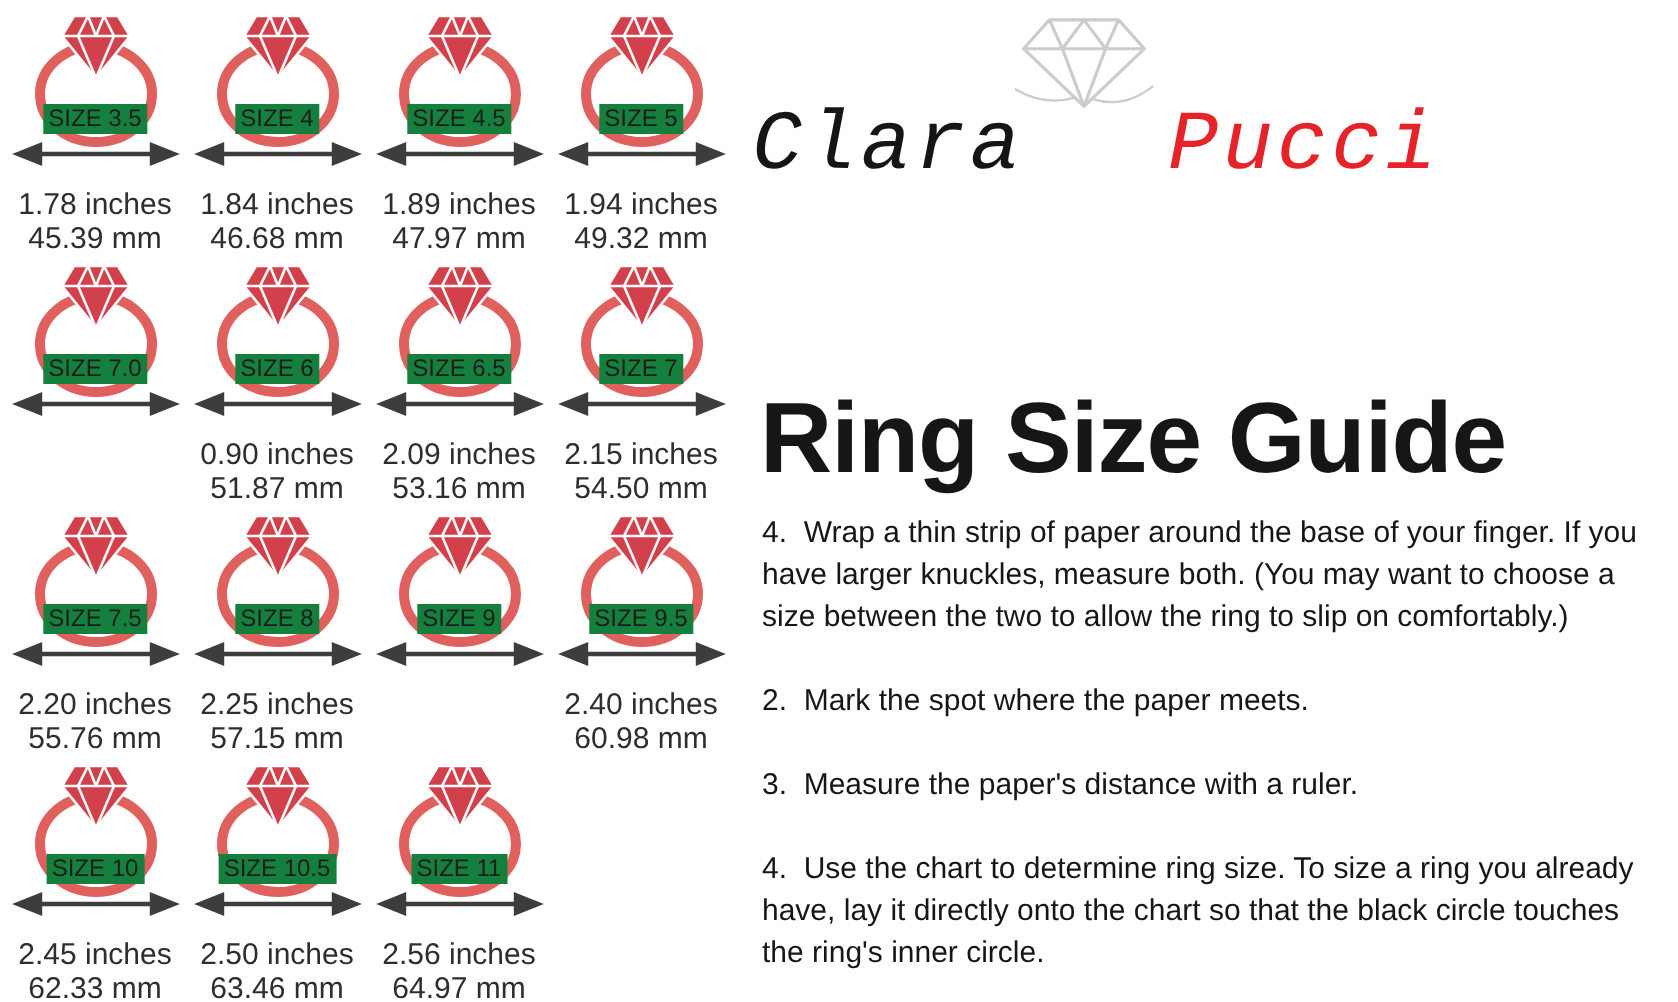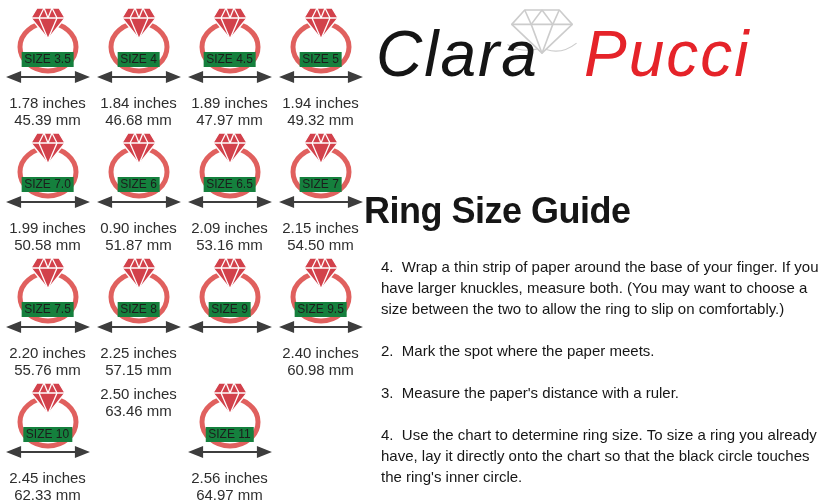--- a/index.html
+++ b/index.html
@@ -13,29 +13,29 @@
   .ringwrap{position:relative;width:84px;height:84px;}
   .ringwrap svg{display:block;width:84px;height:84px;}
   .size-label{position:absolute;top:37px;left:50%;transform:translateX(-50%);
               background:#15803d;padding:0 3px;font-size:12px;line-height:15px;
               color:var(--label-black,#1c1c1c);white-space:nowrap;margin-top:12px;}
   .meas{margin-top:7px;text-align:center;font-size:15px;line-height:17px;
         color:var(--meas-gray,#2e2e2e);}
 
   
   .brand{position:absolute;left:372px;top:0;width:467px;height:115px;}
-  .brand-word{position:absolute;font-family:Liberation Sans, sans-serif;
-              font-style:italic;font-size:64px;letter-spacing:2px;line-height:1;}
+  .brand-word{position:absolute;font-family:Liberation Mono, monospace;
+              font-style:italic;font-size:42px;letter-spacing:2px;line-height:1;margin-top:30px;}
   .brand-clara{left:4px;top:22px;color:var(--logo-black,#151515);}
   .brand-pucci{left:212px;top:22px;color:var(--logo-red,#e52329);}
   .brand-diamond{position:absolute;left:134px;top:4px;}
 
   
-  .guide-title{position:absolute;left:364px;top:190px;margin:0;
-               font-size:36px;font-weight:bold;letter-spacing:-0.5px;
+  .guide-title{position:absolute;left:380px;top:190px;margin:0;
+               font-size:50px;font-weight:bold;letter-spacing:-0.5px;
                color:var(--text-dark,#141414);}
   .guide-steps{position:absolute;left:381px;top:256px;width:452px;
                font-size:15px;line-height:21px;color:var(--text-dark,#161616);}
   .guide-steps p{margin:0 0 21px 0;white-space:pre-wrap;}
 </style>
 </head>
 <body>
 
 <svg width="0" height="0" style="position:absolute" aria-hidden="true">
   <defs>
@@ -116,24 +116,20 @@
       </div>
     </div>
 
     <div class="cell">
       <div class="ringwrap">
         <svg viewBox="0 0 84 84">
             <use href="#ring-shape"></use>
           </svg>
         <div class="size-label">SIZE 7.0</div>
       </div>
-      <div class="meas">
-        <div>1.99 inches</div>
-        <div>50.58 mm</div>
-      </div>
     </div>
 
     <div class="cell">
       <div class="ringwrap">
         <svg viewBox="0 0 84 84">
             <use href="#ring-shape"></use>
           </svg>
         <div class="size-label">SIZE 6</div>
       </div>
       <div class="meas">
@@ -224,20 +220,26 @@
           </svg>
         <div class="size-label">SIZE 10</div>
       </div>
       <div class="meas">
         <div>2.45 inches</div>
         <div>62.33 mm</div>
       </div>
     </div>
 
     <div class="cell">
+      <div class="ringwrap">
+        <svg viewBox="0 0 84 84">
+            <use href="#ring-shape"></use>
+          </svg>
+        <div class="size-label">SIZE 10.5</div>
+      </div>
       <div class="meas">
         <div>2.50 inches</div>
         <div>63.46 mm</div>
       </div>
     </div>
 
     <div class="cell">
       <div class="ringwrap">
         <svg viewBox="0 0 84 84">
             <use href="#ring-shape"></use>

